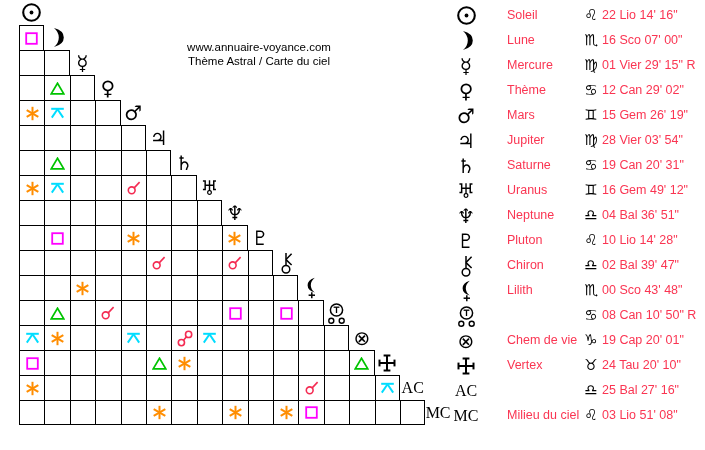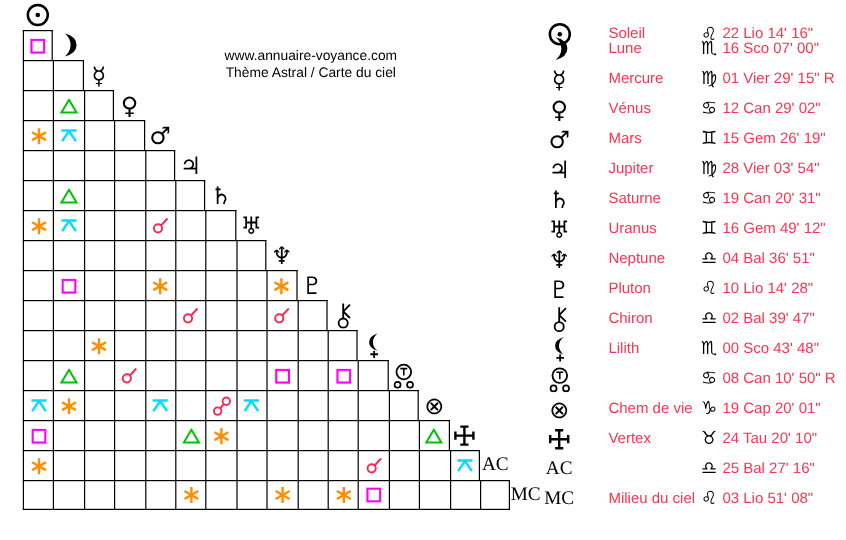--- a/index.html
+++ b/index.html
@@ -533,21 +533,21 @@
         </svg>
       </div>
       <div class="diag" style="left: 397px; top: 375px; width: 31.4px; height: 25px;">
         <span class="acmc">AC</span>
       </div>
       <div class="diag" style="left: 422.4px; top: 400px; width: 31.4px; height: 25px;">
         <span class="acmc">MC</span>
       </div>
     </div>
   <div id="legend">
-      <div class="lrow" style="top: 16px;">
+      <div class="lrow" style="top: 3px;">
         <span class="lglyph">
           <svg width="21" height="21" viewBox="0 0 21 21">
             <circle cx="10.5" cy="10.5" r="8.3" fill="none" stroke="#000000" stroke-width="2.1"></circle>
             <circle cx="10.5" cy="10.5" r="1.9" fill="#000000"></circle>
           </svg>
         </span>
         <span class="lname" style="color:#fa3552">Soleil</span>
         <span class="lsign">♌</span>
         <span class="lval" style="color:#fa3552">22 Lio 14' 16"</span>
       </div>
@@ -566,21 +566,21 @@
           <span class="pchar">☿</span>
         </span>
         <span class="lname" style="color:#fa3552">Mercure</span>
         <span class="lsign">♍</span>
         <span class="lval" style="color:#fa3552">01 Vier 29' 15" R</span>
       </div>
       <div class="lrow" style="top: 78px;">
         <span class="lglyph">
           <span class="pchar">♀</span>
         </span>
-        <span class="lname" style="color:#fa3552">Vénus</span>
+        <span class="lname" style="color:#fa3552">Thème</span>
         <span class="lsign">♋</span>
         <span class="lval" style="color:#fa3552">12 Can 29' 02"</span>
       </div>
       <div class="lrow" style="top: 103px;">
         <span class="lglyph">
           <span class="pchar">♂</span>
         </span>
         <span class="lname" style="color:#fa3552">Mars</span>
         <span class="lsign">♊</span>
         <span class="lval" style="color:#fa3552">15 Gem 26' 19"</span>

